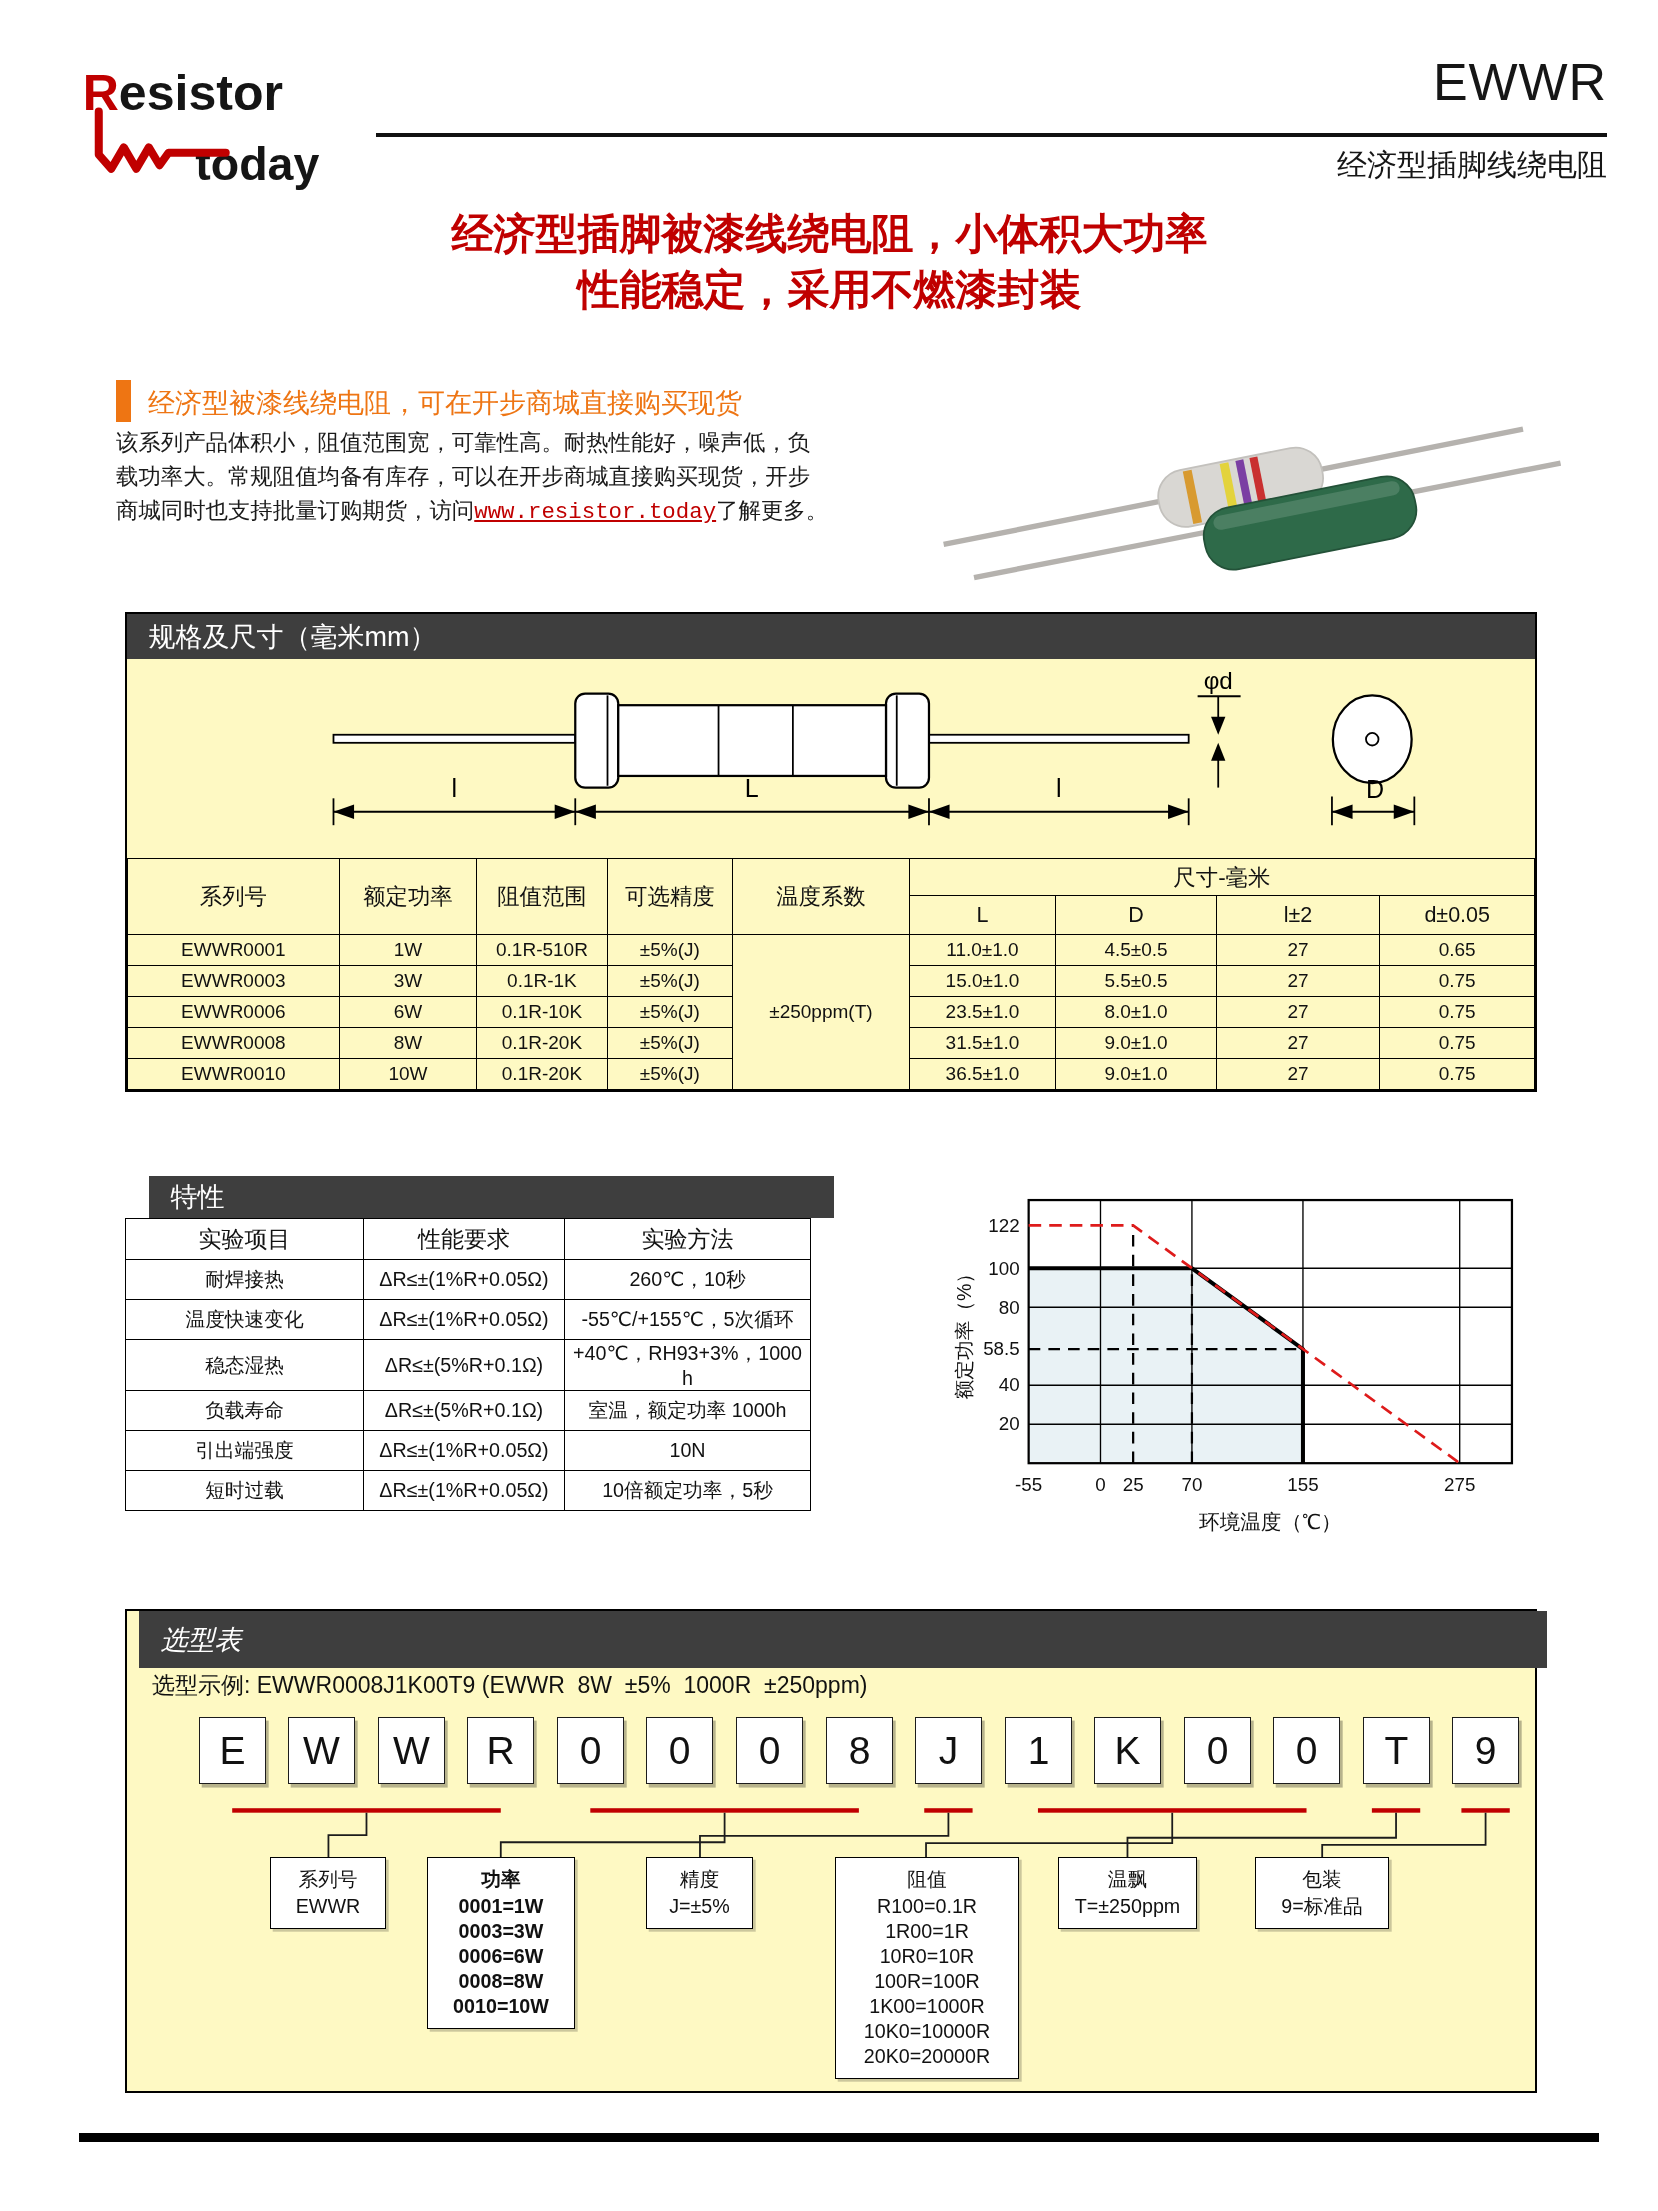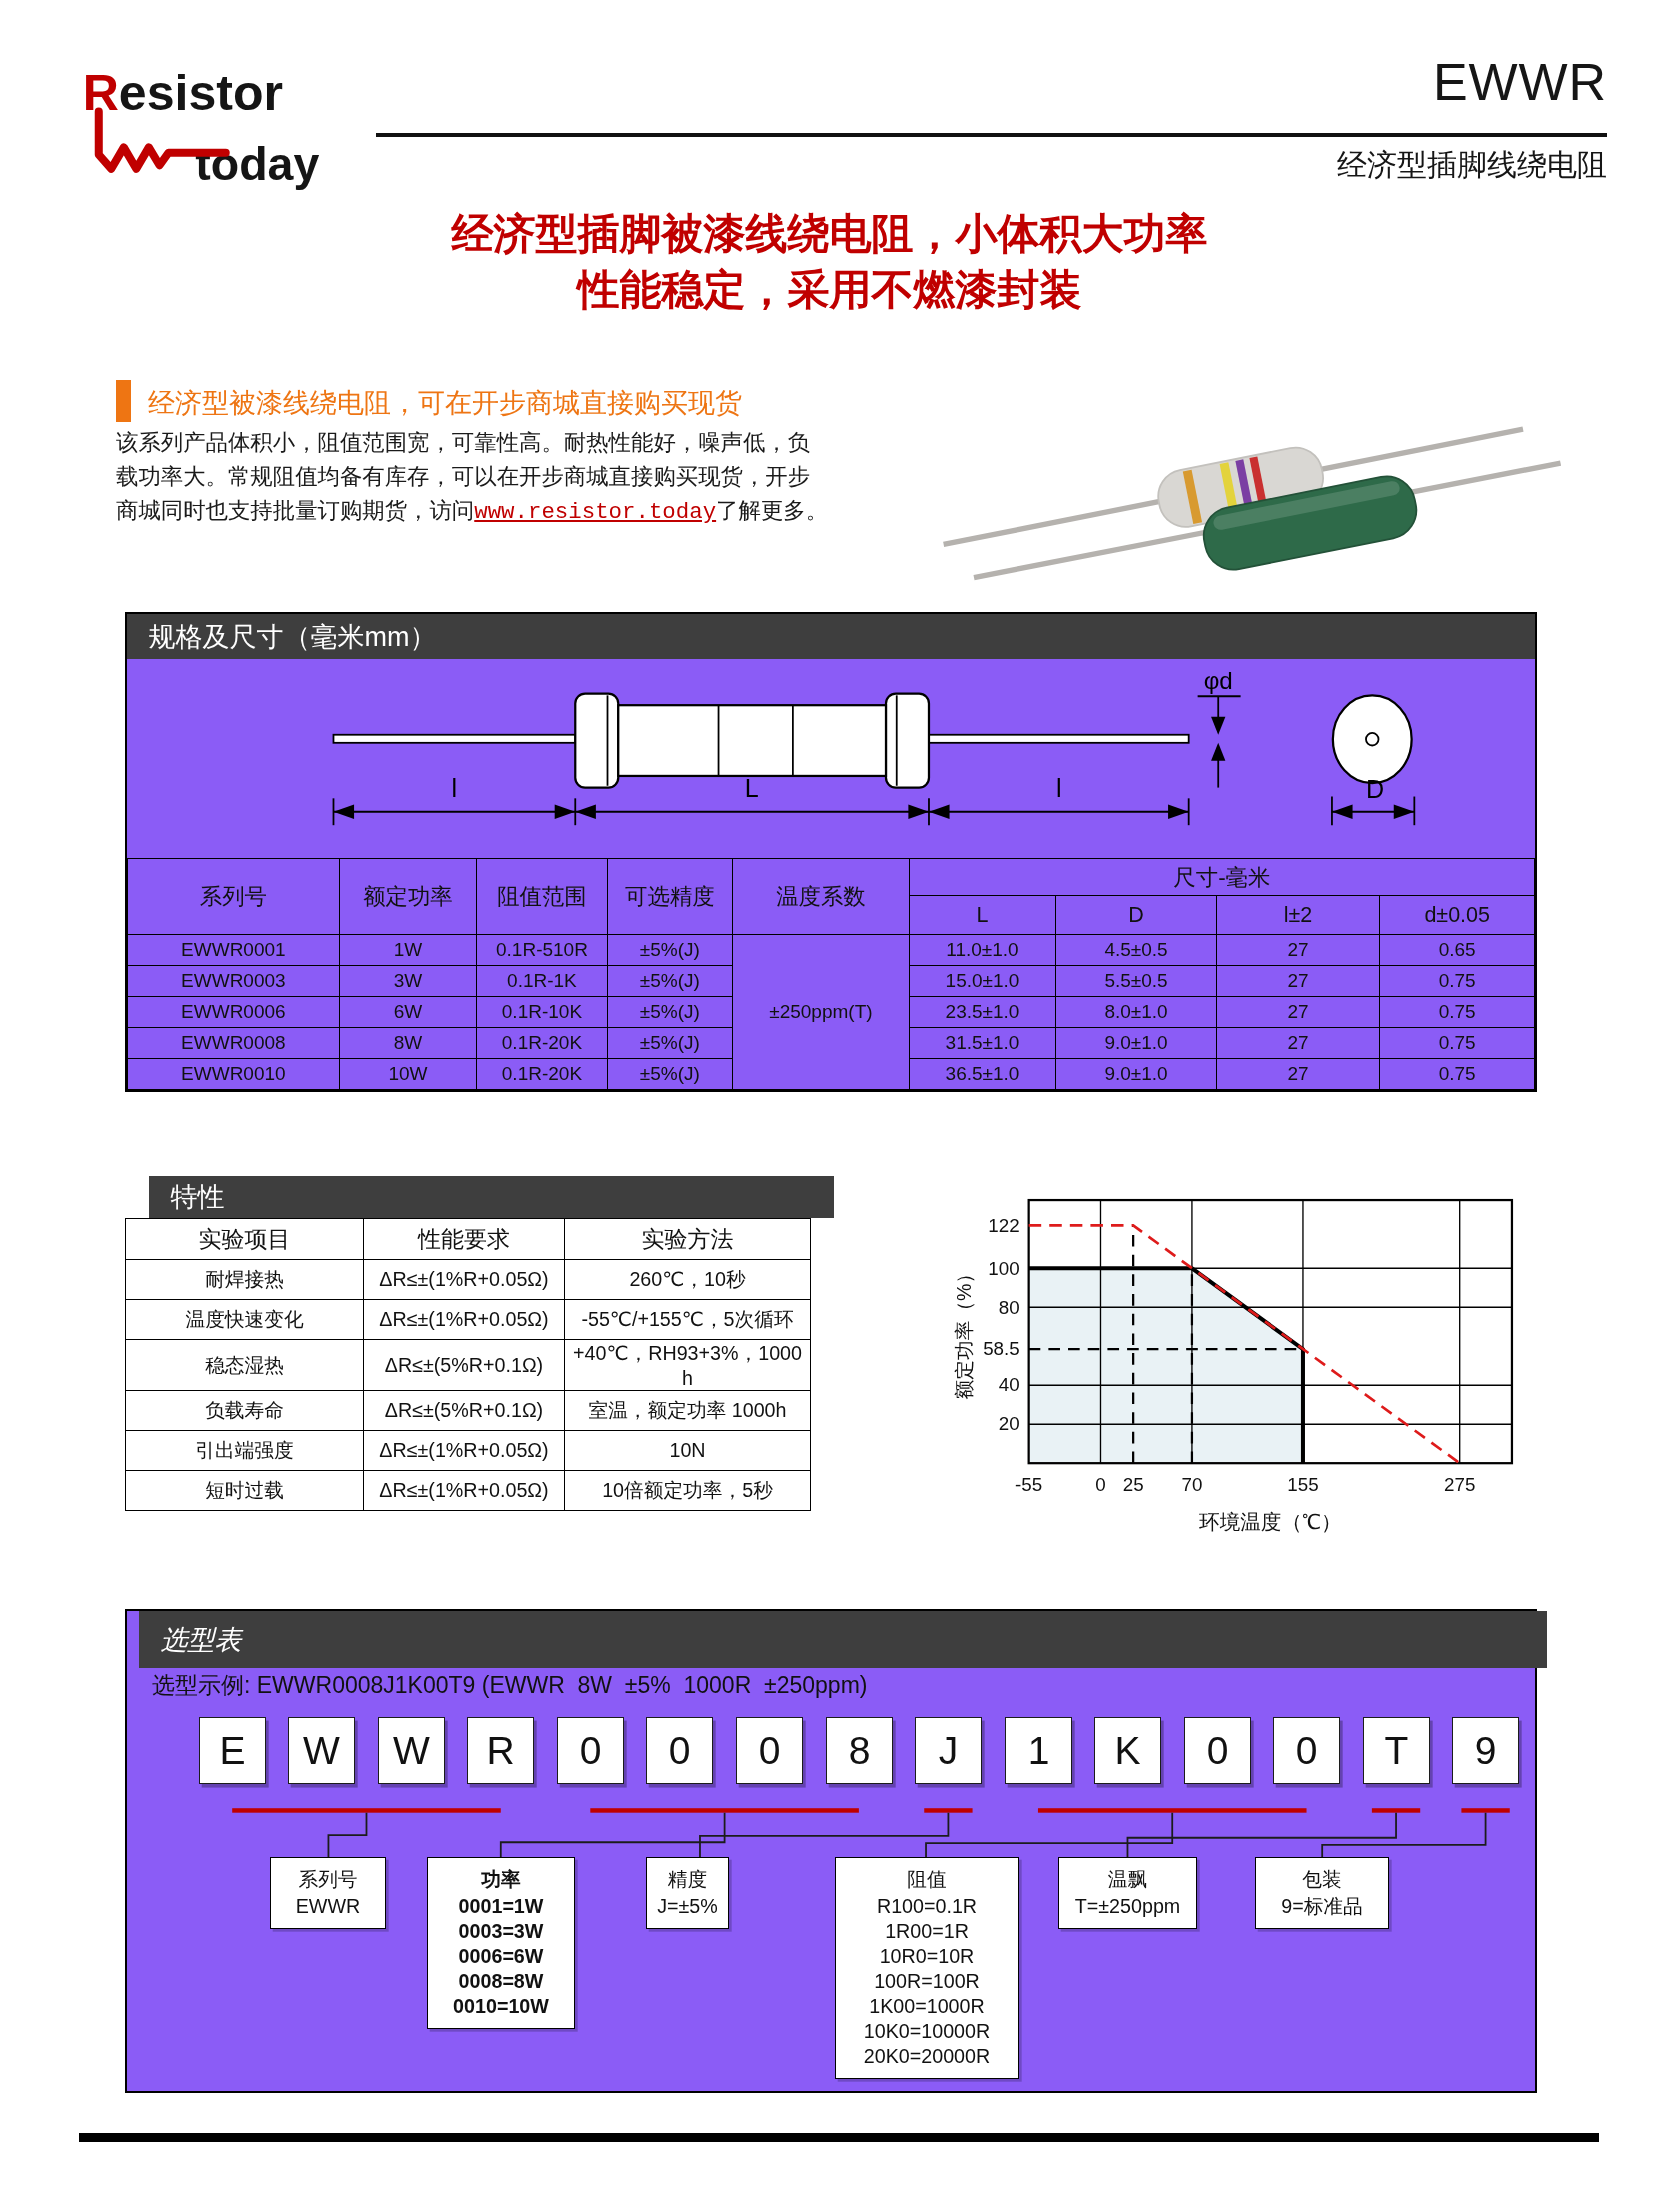--- a/index.html
+++ b/index.html
@@ -18,21 +18,21 @@
   .t1{top:206px;} .t2{top:262px;}
 
   
   .intro-bar{left:116px;top:380px;width:15px;height:42px;background:#EE7513;}
   .intro-heading{left:148px;top:385px;width:806px;font-size:27px;color:#EE7513;}
   .intro-para{left:116px;top:427px;width:716px;font-size:22.4px;line-height:34px;color:#1a1a1a;font-family:Liberation Mono, monospace;}
   .intro-para a{color:#C00000;text-decoration:underline;}
   .photo-svg{left:891px;top:354px;width:690px;height:228px;}
 
   
-  .section-box{border:2.7px solid #000;background:#8b5cf6;}
+  .section-box{border:2.7px solid #000;background:#fef9c3;}
   .section-bar{background:#3E3E3E;color:#fff;font-size:27px;display:flex;align-items:center;padding-left:21.5px;box-sizing:border-box;}
   .spec-box{left:125px;top:612px;width:1408px;height:476px;}
   .spec-bar{position:absolute;left:0;top:0;width:100%;height:45px;}
   .dim-svg{position:absolute;left:4.5px;top:48px;width:1388px;height:184px;}
 
   table{border-collapse:collapse;table-layout:fixed;}
   td{border:1.8px solid #000;text-align:center;vertical-align:middle;padding:0 3.6px;overflow:hidden;}
 
   .spec-table{position:absolute;left:0;bottom:0;width:100%;font-size:19px;}
   .spec-table .hrow td{font-size:22.4px;}
@@ -368,21 +368,21 @@
           <div class="desc-line">EWWR</div>
         </div>
         <div class="desc-box" style="left: 300px; width: 148px; font-weight: bold;">
           <div class="desc-title">功率</div>
           <div class="desc-line">0001=1W</div>
           <div class="desc-line">0003=3W</div>
           <div class="desc-line">0006=6W</div>
           <div class="desc-line">0008=8W</div>
           <div class="desc-line">0010=10W</div>
         </div>
-        <div class="desc-box" style="left: 519px; width: 83px;">
+        <div class="desc-box" style="left: 519px; width: 107px;">
           <div class="desc-title">精度</div>
           <div class="desc-line">J=±5%</div>
         </div>
         <div class="desc-box" style="left: 708px; width: 184px;">
           <div class="desc-title">阻值</div>
           <div class="desc-line">R100=0.1R</div>
           <div class="desc-line">1R00=1R</div>
           <div class="desc-line">10R0=10R</div>
           <div class="desc-line">100R=100R</div>
           <div class="desc-line">1K00=1000R</div>

